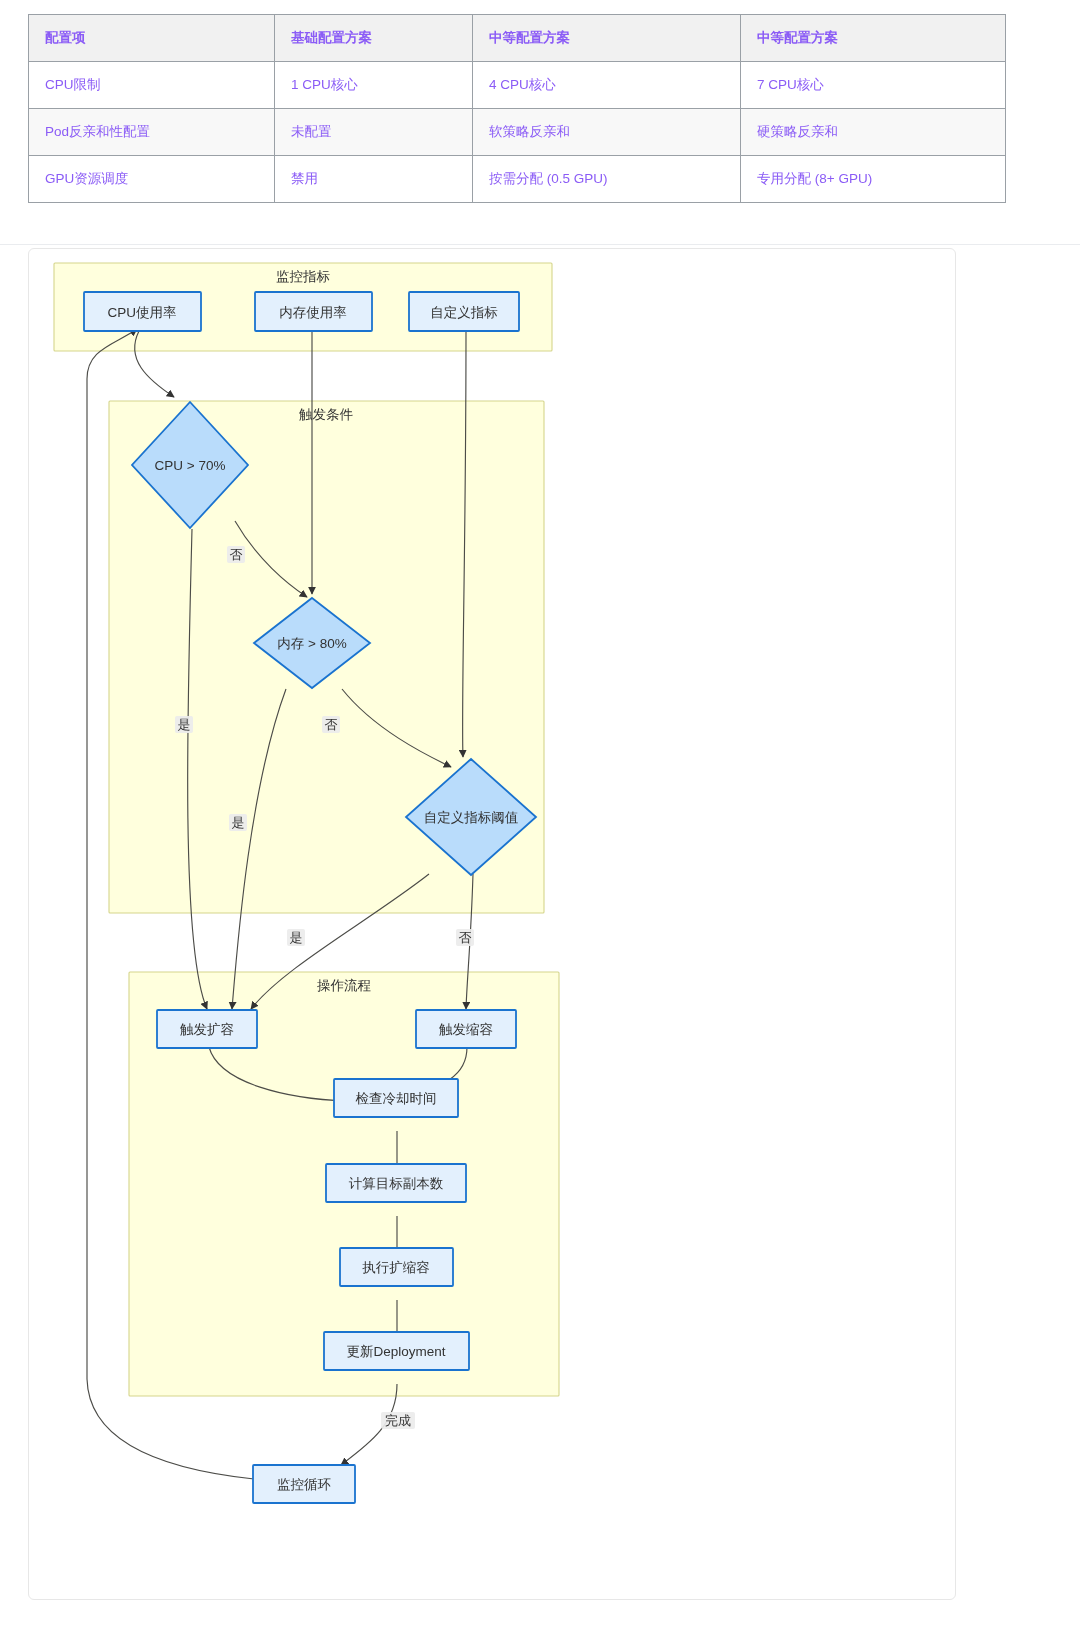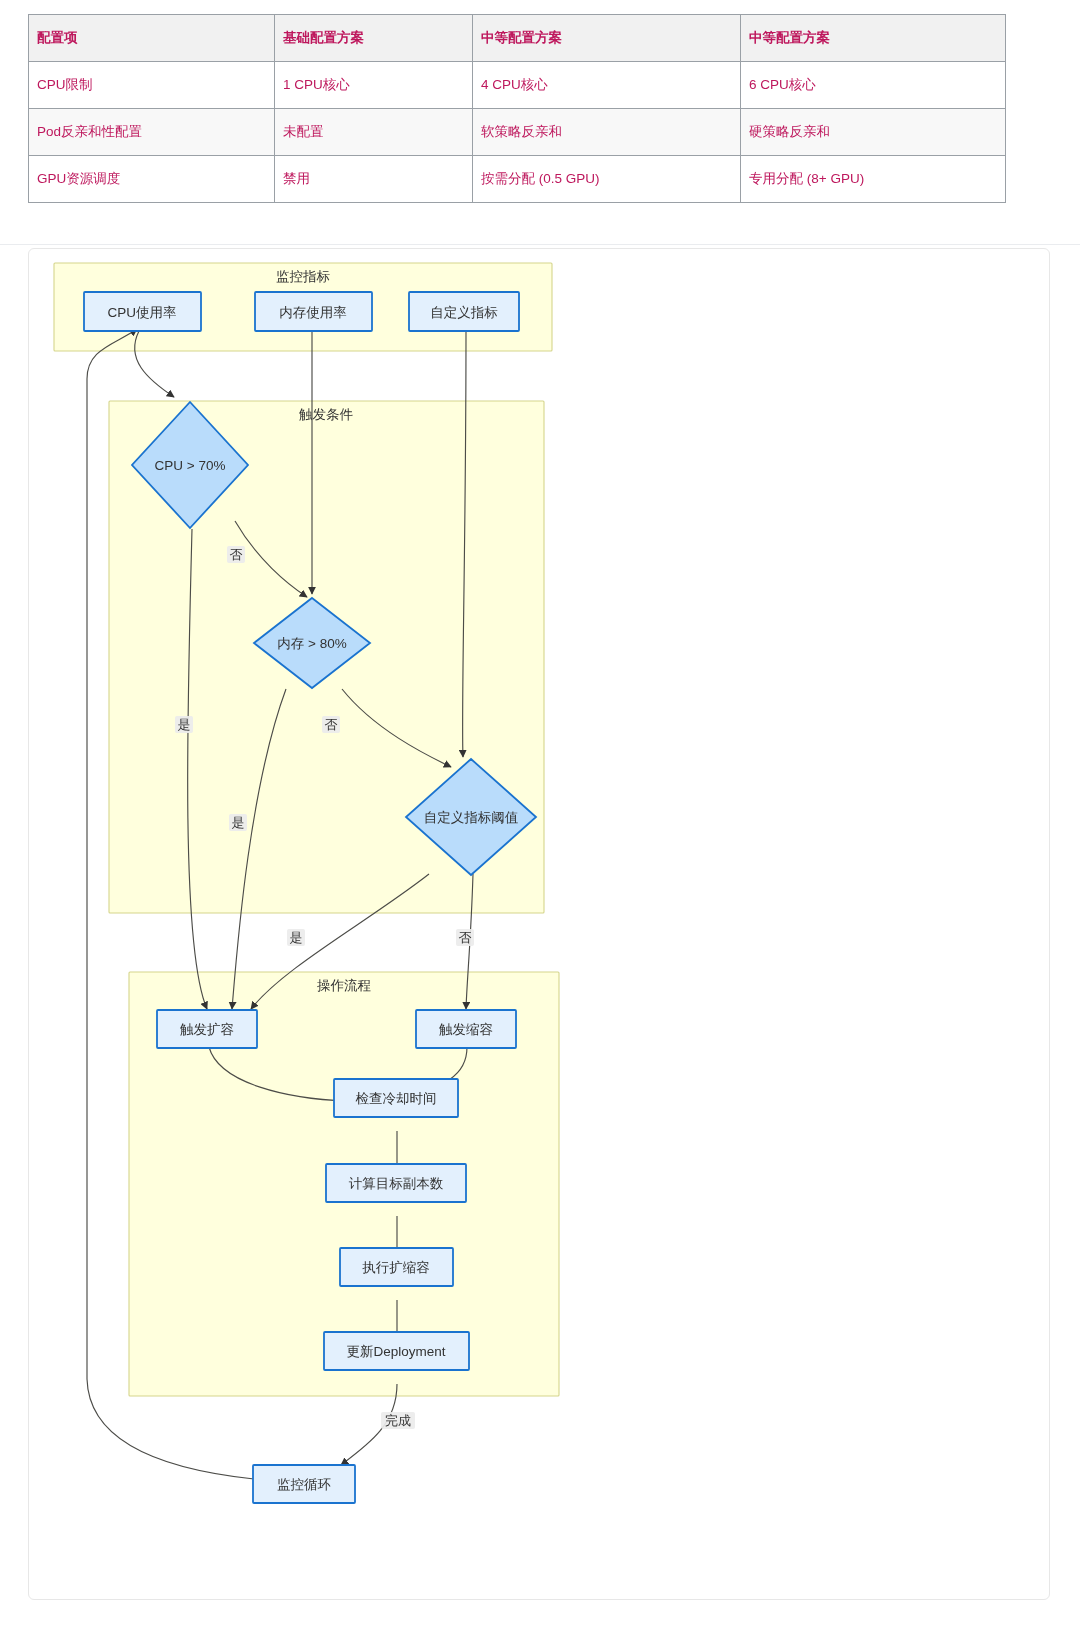--- a/index.html
+++ b/index.html
@@ -15,26 +15,26 @@
   .table-wrap{padding:14px 28px 0 28px;}
   table.cfg{
     border-collapse:collapse;
     width:977px;
     font-size:13.5px;
     background:#fff;
     table-layout:fixed;
   }
   table.cfg th,table.cfg td{
     border:1px solid #9aa0a6;
-    padding:12px 8px;
+    padding:12px 16px;
     text-align:left;
     vertical-align:middle;
     line-height:1.45;
     font-weight:normal;
-    color:#be185d;
+    color:#8b5cf6;
   }
   table.cfg thead th{
     background:#f1f1f1;
     font-weight:bold;
     height:22px;
   }
   table.cfg tbody tr:nth-child(odd) td{background:#ffffff;}
   table.cfg tbody tr:nth-child(even) td{background:#f8f8f8;}
   table.cfg tbody td{height:22px;}
   table.cfg col.c0{width:246px;}
@@ -44,21 +44,21 @@
 
   .hr-sep{
     position:absolute;left:0;top:244px;width:1080px;height:1px;
     background:#eaecef;
   }
 
   
   .diagram-card{
     position:absolute;
     left:28px;top:248px;
-    width:1022px;height:1352px;
+    width:928px;height:1352px;
     border:1px solid #e7e7e7;
     border-radius:6px;
     background:#fff;
     box-sizing:border-box;
     overflow:hidden;
   }
   .diagram-card svg{display:block;}
 
   text{font-family:"Liberation Sans","DejaVu Sans",sans-serif;}
   .nd-label{font-size:13.5px;fill:#333333;}
@@ -89,21 +89,21 @@
           <th>基础配置方案</th>
           <th>中等配置方案</th>
           <th>中等配置方案</th>
         </tr>
       </thead>
       <tbody>
         <tr>
           <td>CPU限制</td>
           <td>1 CPU核心</td>
           <td>4 CPU核心</td>
-          <td>6 CPU核心</td>
+          <td>7 CPU核心</td>
         </tr>
         <tr>
           <td>Pod反亲和性配置</td>
           <td>未配置</td>
           <td>软策略反亲和</td>
           <td>硬策略反亲和</td>
         </tr>
         <tr>
           <td>GPU资源调度</td>
           <td>禁用</td>

